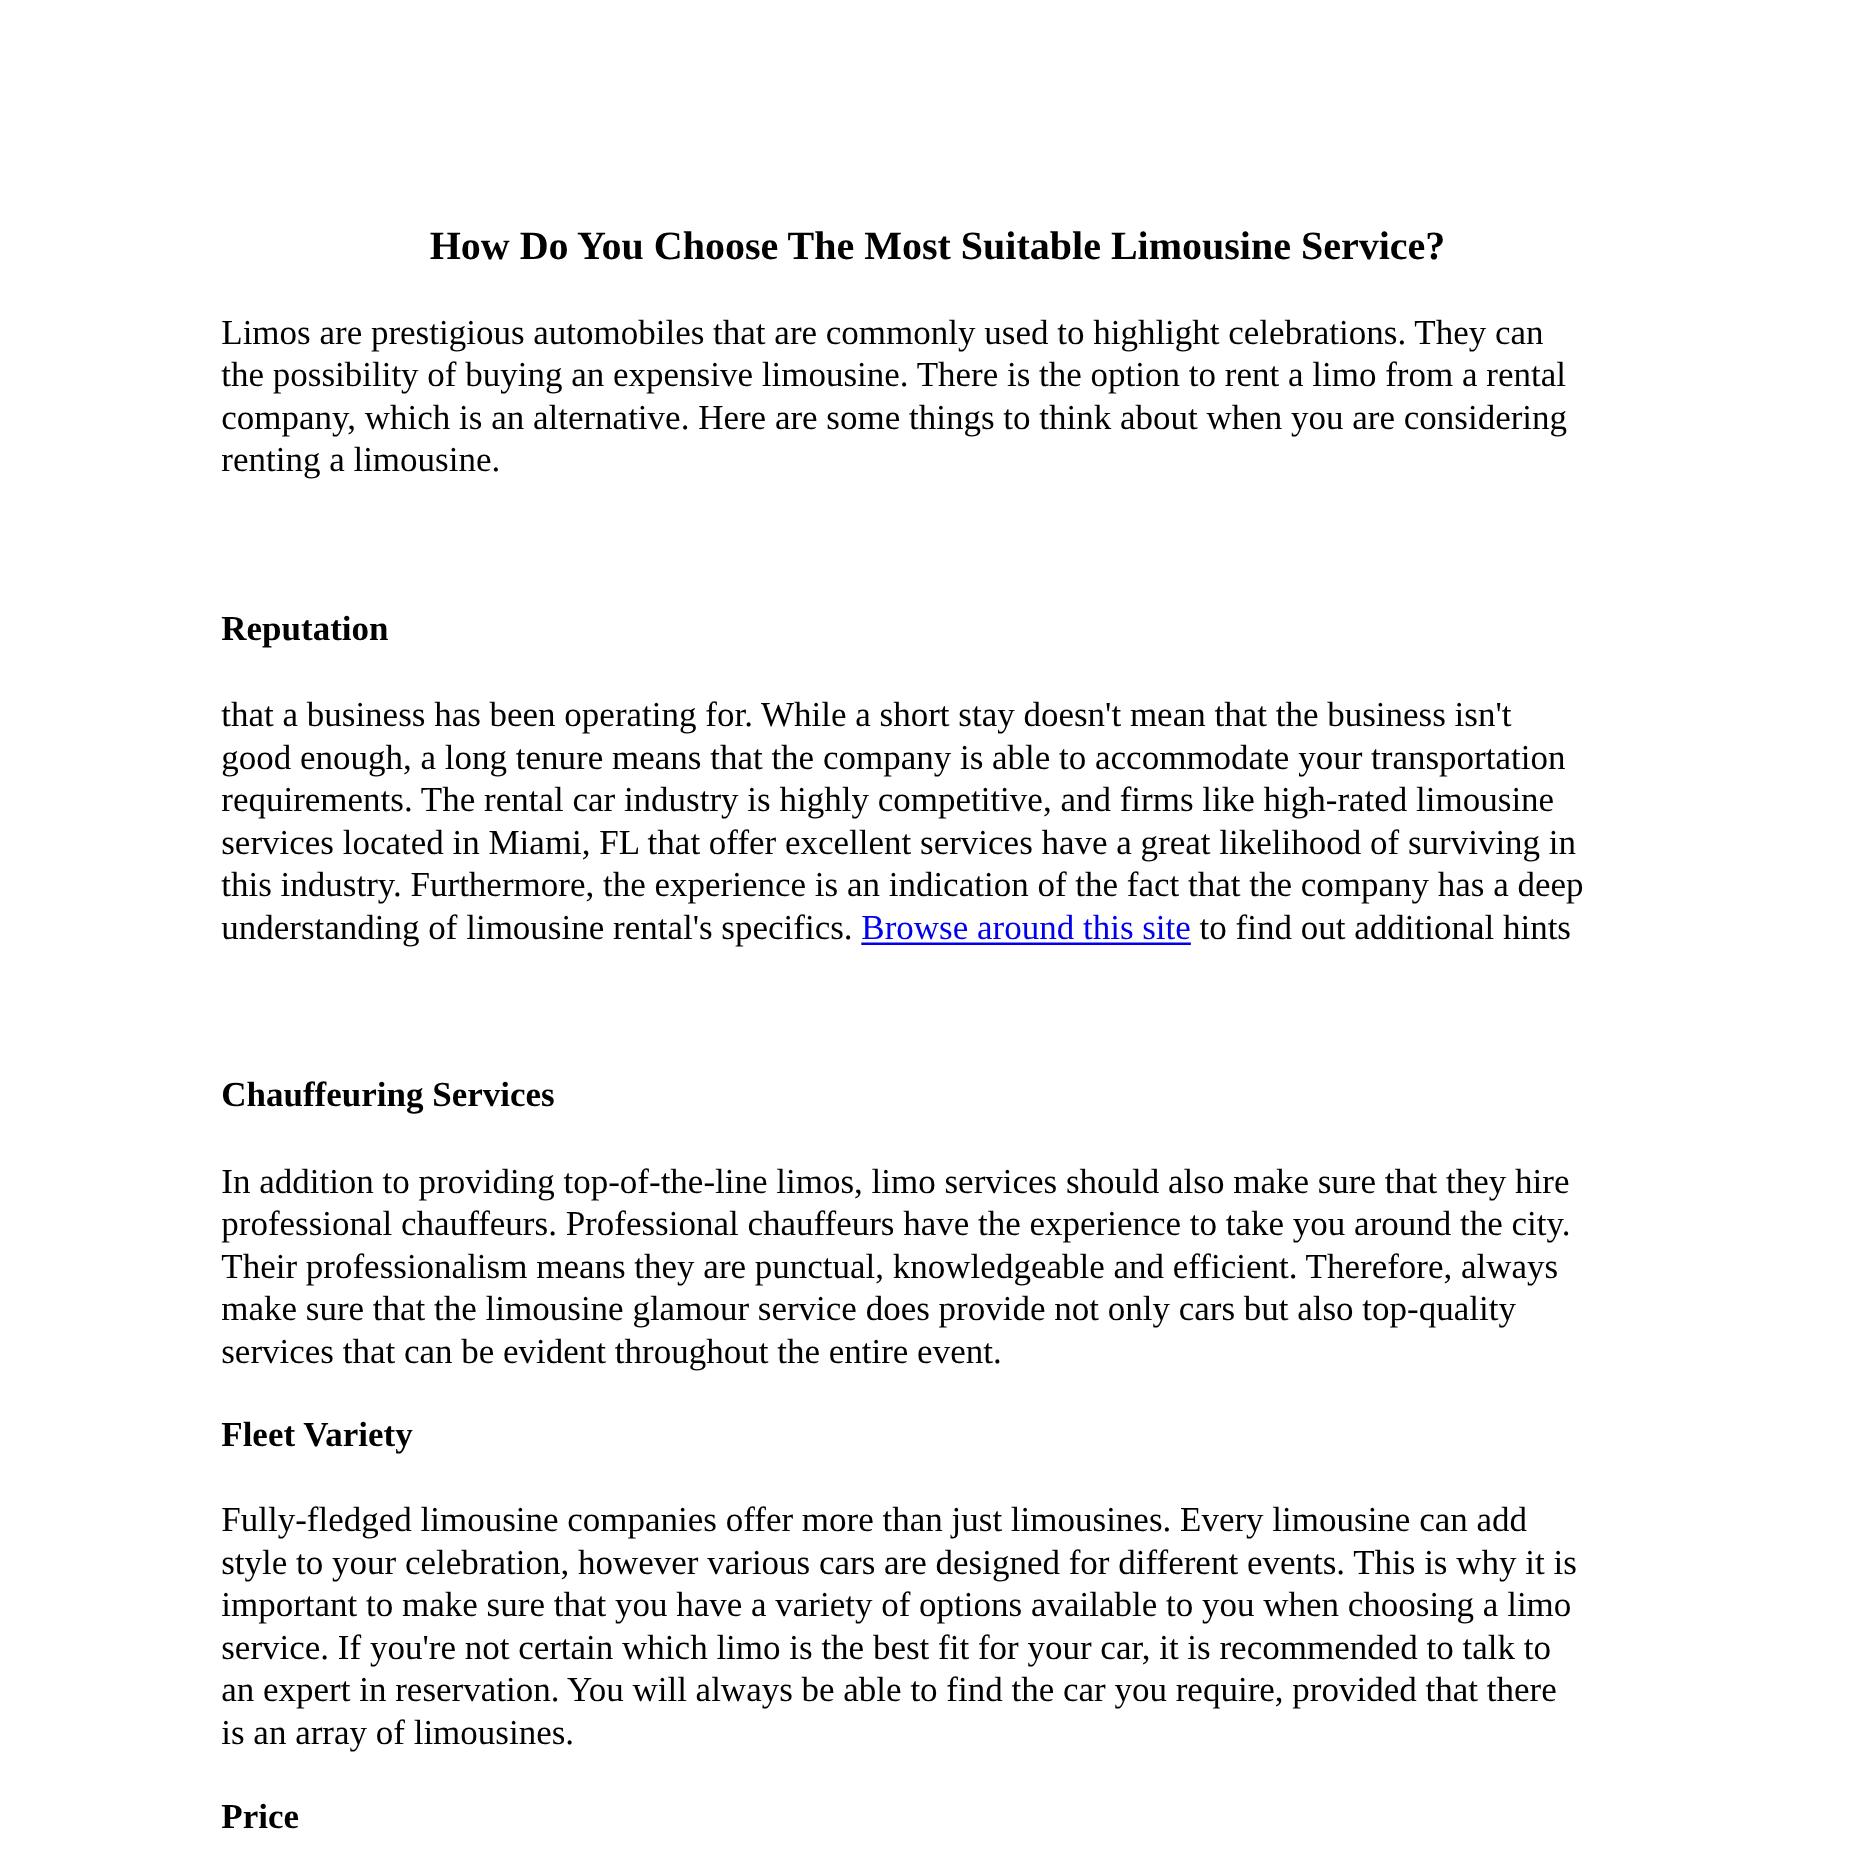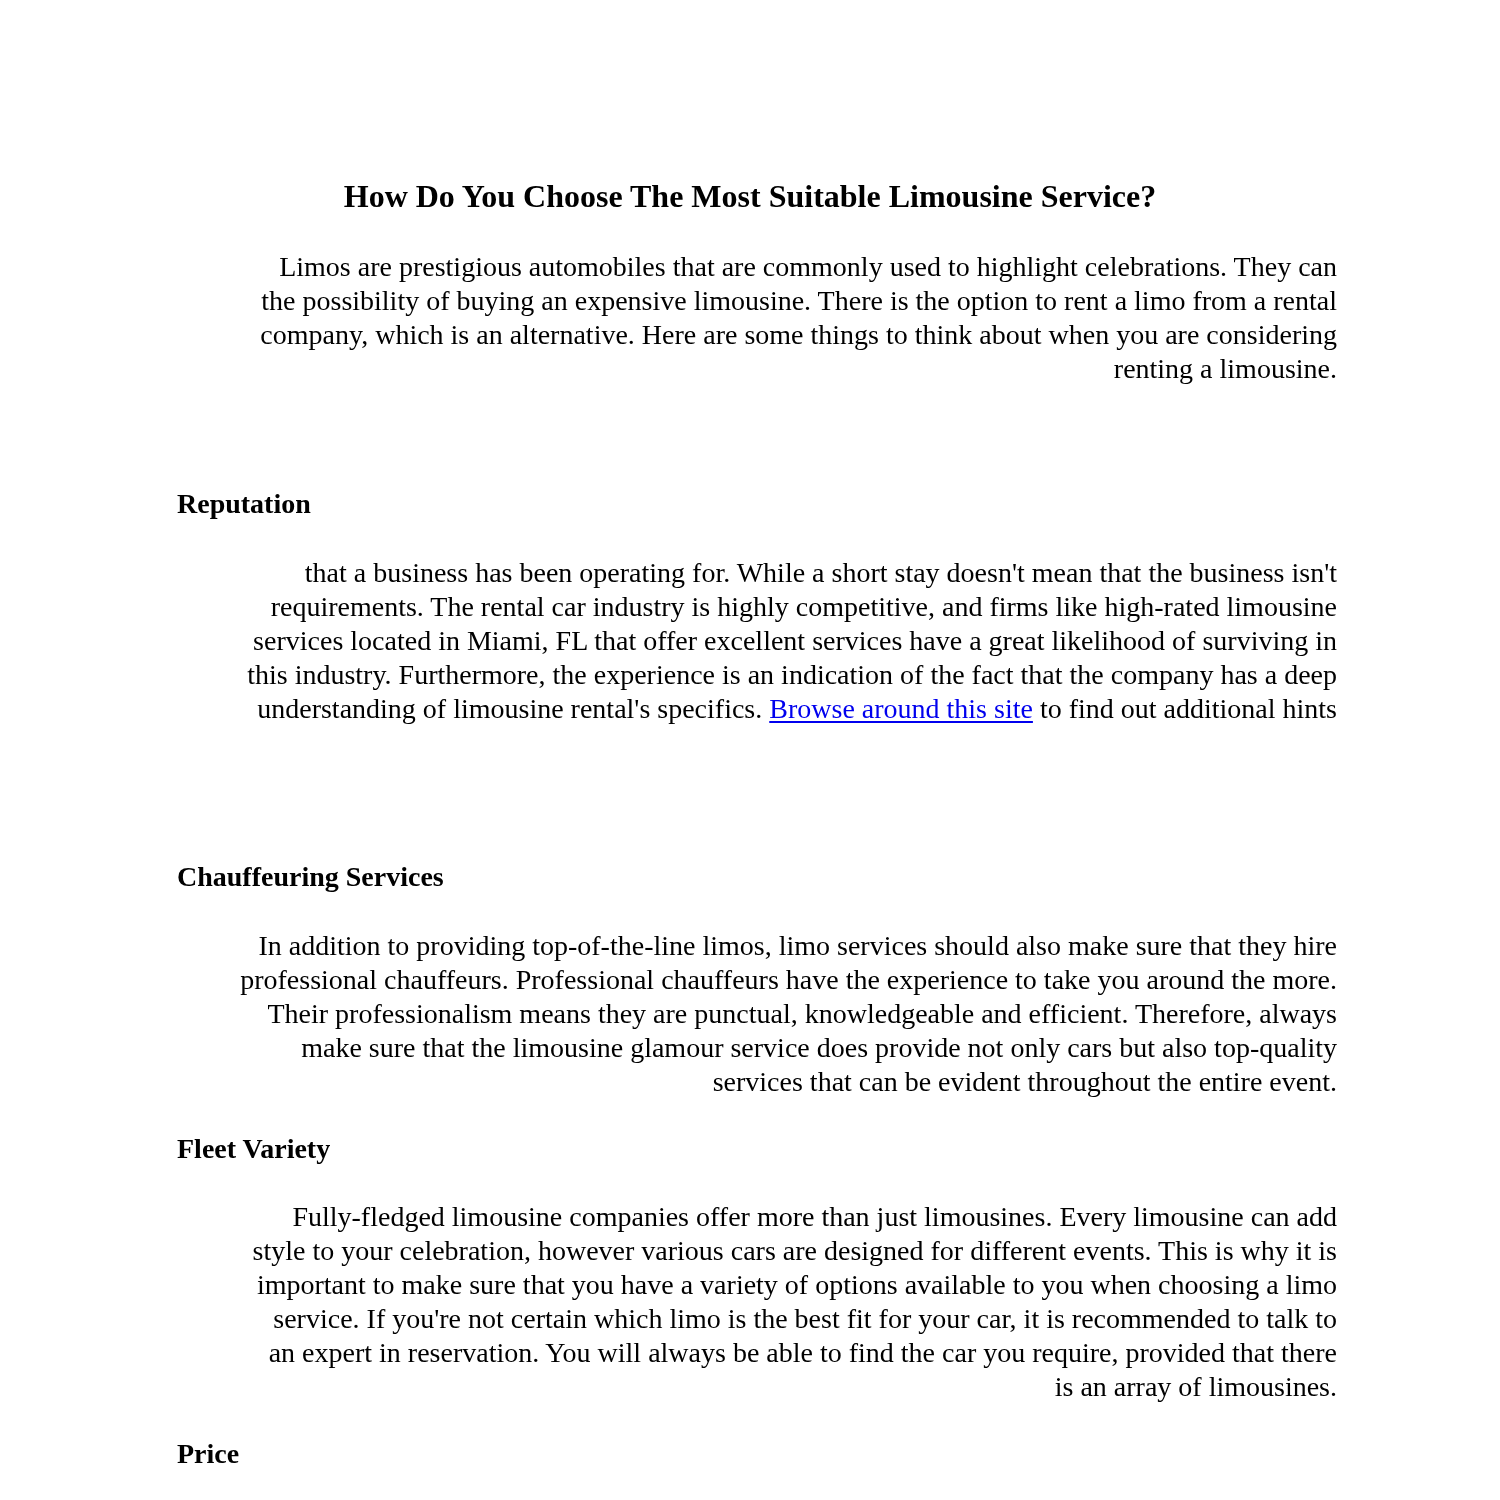--- a/index.html
+++ b/index.html
@@ -2,21 +2,21 @@
 <html><head>
 <meta charset="utf-8">
 <style>
   html, body { margin: 0; padding: 0; background: #ffffff; }
   body { width: 1500px; height: 1500px; position: relative; overflow: hidden;
          font-family: "Liberation Serif", "DejaVu Serif", serif; color: #000; }
   .page { position: absolute; left: 0; top: 0; width: 1500px; height: 1164px; background: #fff; }
   .title { position: absolute; left: 0; width: 1500px; top: 174px; text-align: center;
            font-weight: bold; font-size: 32px; line-height: 44px; white-space: nowrap; }
   .para { position: absolute; left: 177px; width: 1160px; font-size: 28px; line-height: 34px; }
-  .para .ln { display: block; white-space: nowrap; height: 34px; text-align: right; }
+  .para .ln { display: block; white-space: nowrap; height: 34px; }
   .heading { position: absolute; left: 177px; font-size: 28px; font-weight: bold; line-height: 34px; white-space: nowrap; }
   a.link { color: #0000ee; text-decoration: underline; text-decoration-thickness: 2px; text-underline-offset: 3px; }
 </style>
 </head>
 <body>
 
 <div class="page">
 
   <div class="title">How Do You Choose The Most Suitable Limousine Service?</div>
 
@@ -24,31 +24,32 @@
     <span class="ln">Limos are prestigious automobiles that are commonly used to highlight celebrations. They can</span>
     <span class="ln">the possibility of buying an expensive limousine. There is the option to rent a limo from a rental</span>
     <span class="ln">company, which is an alternative. Here are some things to think about when you are considering</span>
     <span class="ln">renting a limousine.</span>
   </div>
 
   <div class="heading" style="top:487px">Reputation</div>
 
   <div class="para" style="top:556px">
     <span class="ln">that a business has been operating for. While a short stay doesn't mean that the business isn't</span>
+    <span class="ln">good enough, a long tenure means that the company is able to accommodate your transportation</span>
     <span class="ln">requirements. The rental car industry is highly competitive, and firms like high-rated limousine</span>
     <span class="ln">services located in Miami, FL that offer excellent services have a great likelihood of surviving in</span>
     <span class="ln">this industry. Furthermore, the experience is an indication of the fact that the company has a deep</span>
     <span class="ln"><span style="white-space:pre">understanding of limousine rental's specifics. </span><a class="link" href="#">Browse around this site</a><span style="white-space:pre"> to find out additional hints</span></span>
   </div>
 
   <div class="heading" style="top:860px">Chauffeuring Services</div>
 
   <div class="para" style="top:929px">
     <span class="ln">In addition to providing top-of-the-line limos, limo services should also make sure that they hire</span>
-    <span class="ln">professional chauffeurs. Professional chauffeurs have the experience to take you around the more.</span>
+    <span class="ln">professional chauffeurs. Professional chauffeurs have the experience to take you around the city.</span>
     <span class="ln">Their professionalism means they are punctual, knowledgeable and efficient. Therefore, always</span>
     <span class="ln">make sure that the limousine glamour service does provide not only cars but also top-quality</span>
     <span class="ln">services that can be evident throughout the entire event.</span>
   </div>
 
   <div class="heading" style="top:1132px">Fleet Variety</div>
 
   <div class="para" style="top:1200px">
     <span class="ln">Fully-fledged limousine companies offer more than just limousines. Every limousine can add</span>
     <span class="ln">style to your celebration, however various cars are designed for different events. This is why it is</span>

